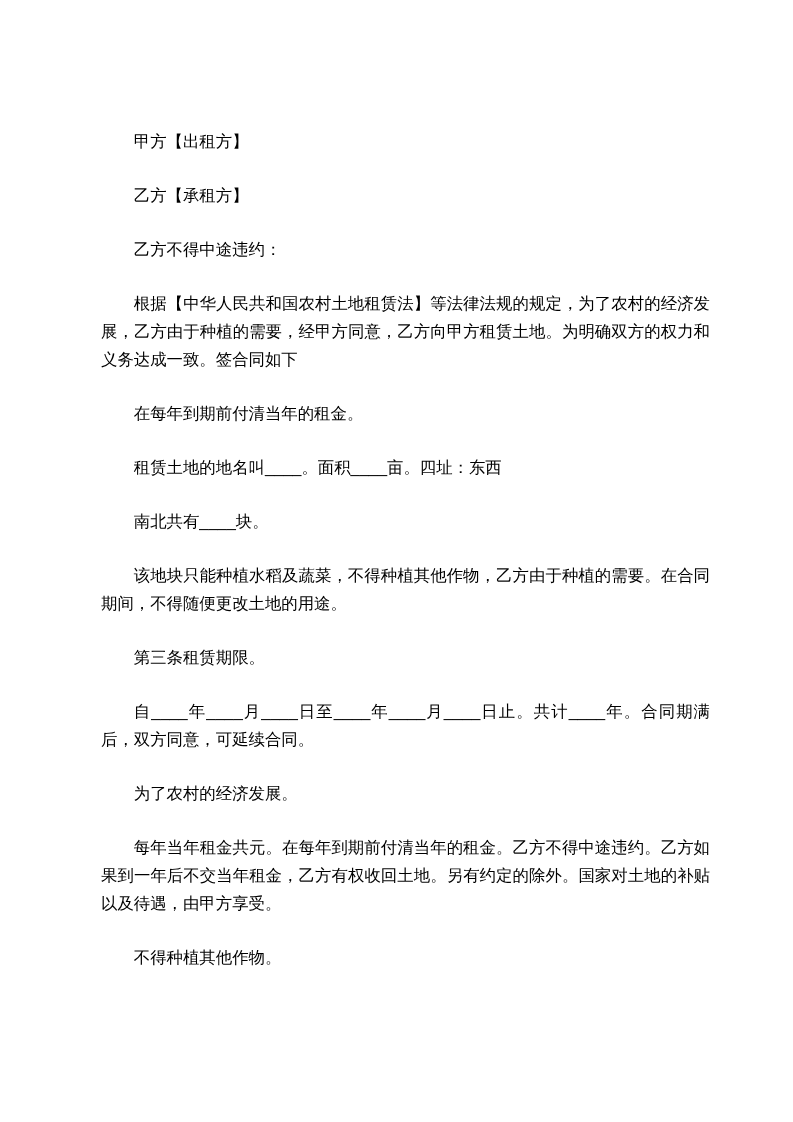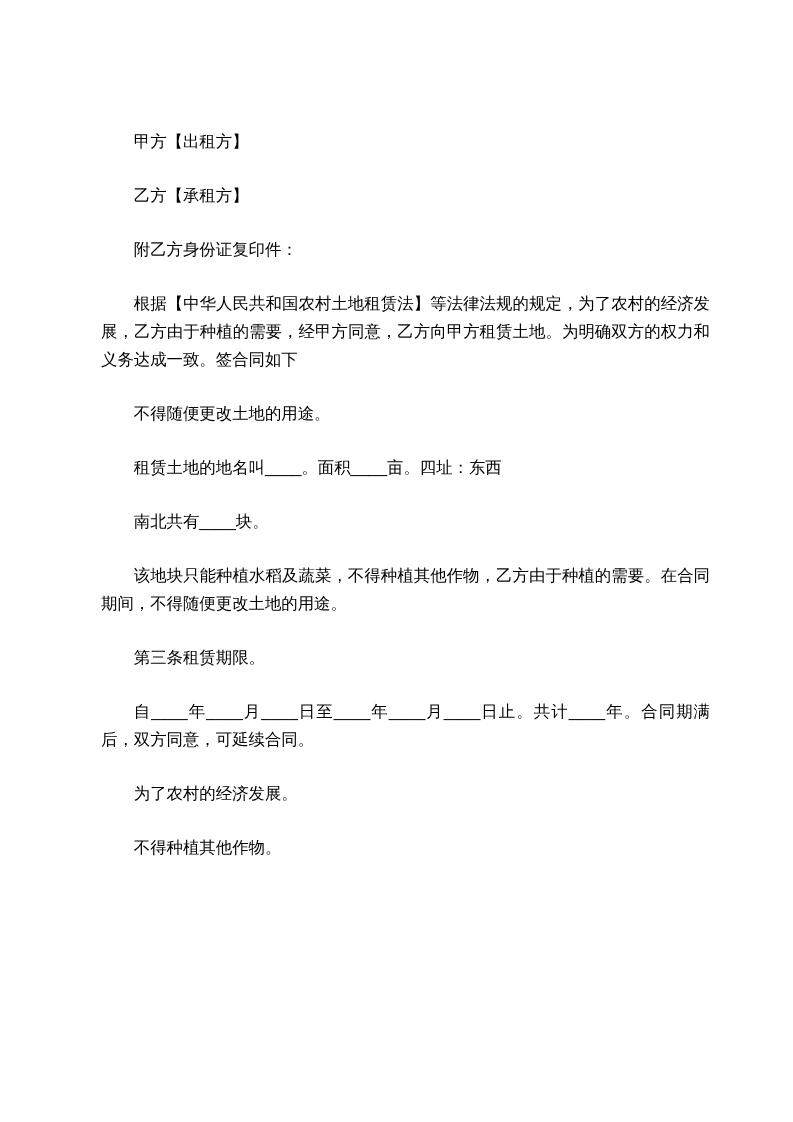--- a/index.html
+++ b/index.html
@@ -28,23 +28,24 @@
     word-break: break-all;
     font-weight: 400;
   }
 </style>
 </head>
 <body>
 
 <div class="doc-page">
   <p class="para">甲方【出租方】</p>
   <p class="para">乙方【承租方】</p>
-  <p class="para">附乙方身份证复印件：</p>
+  <p class="para">乙方不得中途违约：</p>
   <p class="para">根据【中华人民共和国农村土地租赁法】等法律法规的规定，为了农村的经济发展，乙方由于种植的需要，经甲方同意，乙方向甲方租赁土地。为明确双方的权力和义务达成一致。签合同如下</p>
-  <p class="para">不得随便更改土地的用途。</p>
+  <p class="para">在每年到期前付清当年的租金。</p>
   <p class="para">租赁土地的地名叫____。面积____亩。四址：东西</p>
   <p class="para">南北共有____块。</p>
   <p class="para">该地块只能种植水稻及蔬菜，不得种植其他作物，乙方由于种植的需要。在合同期间，不得随便更改土地的用途。</p>
   <p class="para">第三条租赁期限。</p>
   <p class="para">自____年____月____日至____年____月____日止。共计____年。合同期满后，双方同意，可延续合同。</p>
   <p class="para">为了农村的经济发展。</p>
+  <p class="para">每年当年租金共元。在每年到期前付清当年的租金。乙方不得中途违约。乙方如果到一年后不交当年租金，乙方有权收回土地。另有约定的除外。国家对土地的补贴以及待遇，由甲方享受。</p>
   <p class="para">不得种植其他作物。</p>
 </div>
 
 </body></html>

